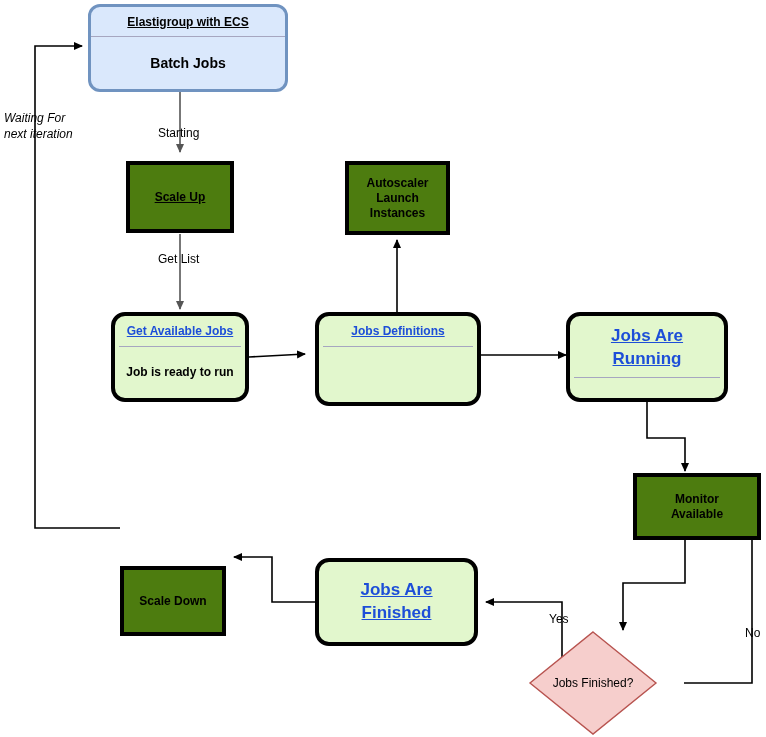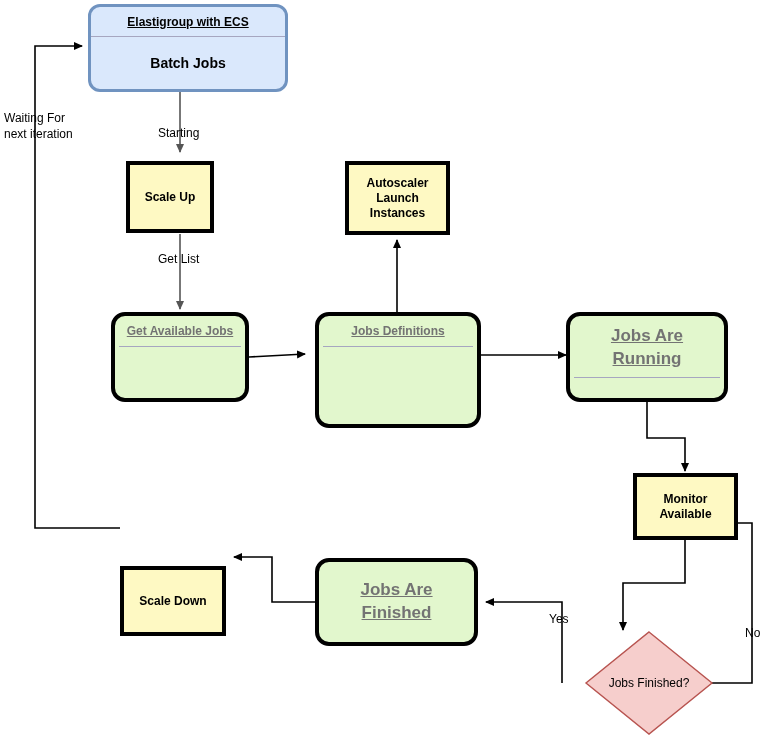--- a/index.html
+++ b/index.html
@@ -58,21 +58,21 @@
     flex: 1;
     display: flex;
     align-items: center;
     justify-content: center;
     font-size: 14px;
     font-weight: bold;
     color: #000;
   }
   
   .node-yellow {
-    background: #fef9c3;
+    background: #4d7c0f;
     border: 4px solid #000000;
     border-radius: 0;
     align-items: center;
     justify-content: center;
   }
   .node-yellow .label {
     font-size: 12px;
     font-weight: bold;
     color: #000;
     line-height: 1.25;
@@ -81,21 +81,21 @@
   .node-green {
     background: #e2f7cd;
     border: 4px solid #000000;
     border-radius: 14px;
     justify-content: flex-start;
     overflow: hidden;
   }
   .node-green .title {
     font-size: 12px;
     font-weight: bold;
-    color: #737373;
+    color: #1d4ed8;
     text-decoration: underline;
     padding: 8px 6px 6px 6px;
     line-height: 1.3;
   }
   .node-green .divider {
     height: 1px;
     background: #a6a6c0;
     margin: 0 4px;
   }
   .node-green .body {
@@ -191,59 +191,60 @@
 
     <path d="M120,528 L35,528 L35,46 L82,46" fill="none" stroke="#000000" stroke-width="1.6" marker-end="url(#arrow-black)"></path>
   </svg>
 
   <div class="node node-elastigroup" style="left:88px; top:4px; width:200px; height:88px;">
     <div class="title">Elastigroup with ECS</div>
     <div class="divider"></div>
     <div class="body">Batch Jobs</div>
   </div>
 
-  <div class="node node-yellow" style="left:126px; top:161px; width:88px; height:72px;">
+  <div class="node node-yellow" style="left:126px; top:161px; width:108px; height:72px;text-decoration:underline;">
     <div class="label">Scale Up</div>
   </div>
 
   <div class="node node-yellow" style="left:345px; top:161px; width:105px; height:74px;">
     <div class="label">
       <div>Autoscaler</div>
       <div>Launch</div>
       <div>Instances</div>
     </div>
   </div>
 
   <div class="node node-green" style="left:111px; top:312px; width:138px; height:90px;">
     <div class="title">Get Available Jobs</div>
     <div class="divider"></div>
-  </div>
-
-  <div class="node node-green" style="left:315px; top:312px; width:166px; height:116px;">
+    <div class="body">Job is ready to run</div>
+  </div>
+
+  <div class="node node-green" style="left:315px; top:312px; width:166px; height:94px;">
     <div class="title">Jobs Definitions</div>
     <div class="divider"></div>
   </div>
 
   <div class="node node-green big" style="left:566px; top:312px; width:162px; height:90px;">
     <div class="title">
       <div>Jobs Are</div>
       <div>Running</div>
     </div>
     <div class="divider"></div>
     <div class="body"></div>
   </div>
 
-  <div class="node node-yellow" style="left:633px; top:473px; width:105px; height:67px;">
+  <div class="node node-yellow" style="left:633px; top:473px; width:128px; height:67px;">
     <div class="label">
       <div>Monitor</div>
       <div>Available</div>
     </div>
   </div>
 
-  <div class="node-diamond" style="left:584px; top:630px; width:130px; height:106px;">
+  <div class="node-diamond" style="left:528px; top:630px; width:130px; height:106px;">
     <svg class="diamond-shape" viewBox="0 0 130 106" preserveAspectRatio="none">
       <polygon points="65,2 128,53 65,104 2,53" fill="#f6cecc" stroke="#b85450" stroke-width="1.4"></polygon>
     </svg>
     <div class="diamond-text">Jobs Finished?</div>
   </div>
 
   <div class="node node-green center-only" style="left:315px; top:558px; width:163px; height:88px;">
     <div class="title">
       <div>Jobs Are </div>
       <div>Finished</div>
@@ -255,18 +256,18 @@
   </div>
 
   <div class="edge-label" style="left:158px; top:126px;">Starting</div>
 
   <div class="edge-label" style="left:158px; top:252px;">Get List</div>
 
   <div class="edge-label" style="left:549px; top:612px;">Yes</div>
 
   <div class="edge-label" style="left:745px; top:626px;">No</div>
 
-  <div class="edge-label" style="left:4px; top:111px;">
+  <div class="edge-label" style="left:4px; top:111px;font-style:italic;">
     <div>Waiting For</div>
     <div>next iteration</div>
   </div>
 
 </div>
 
 </body></html>

